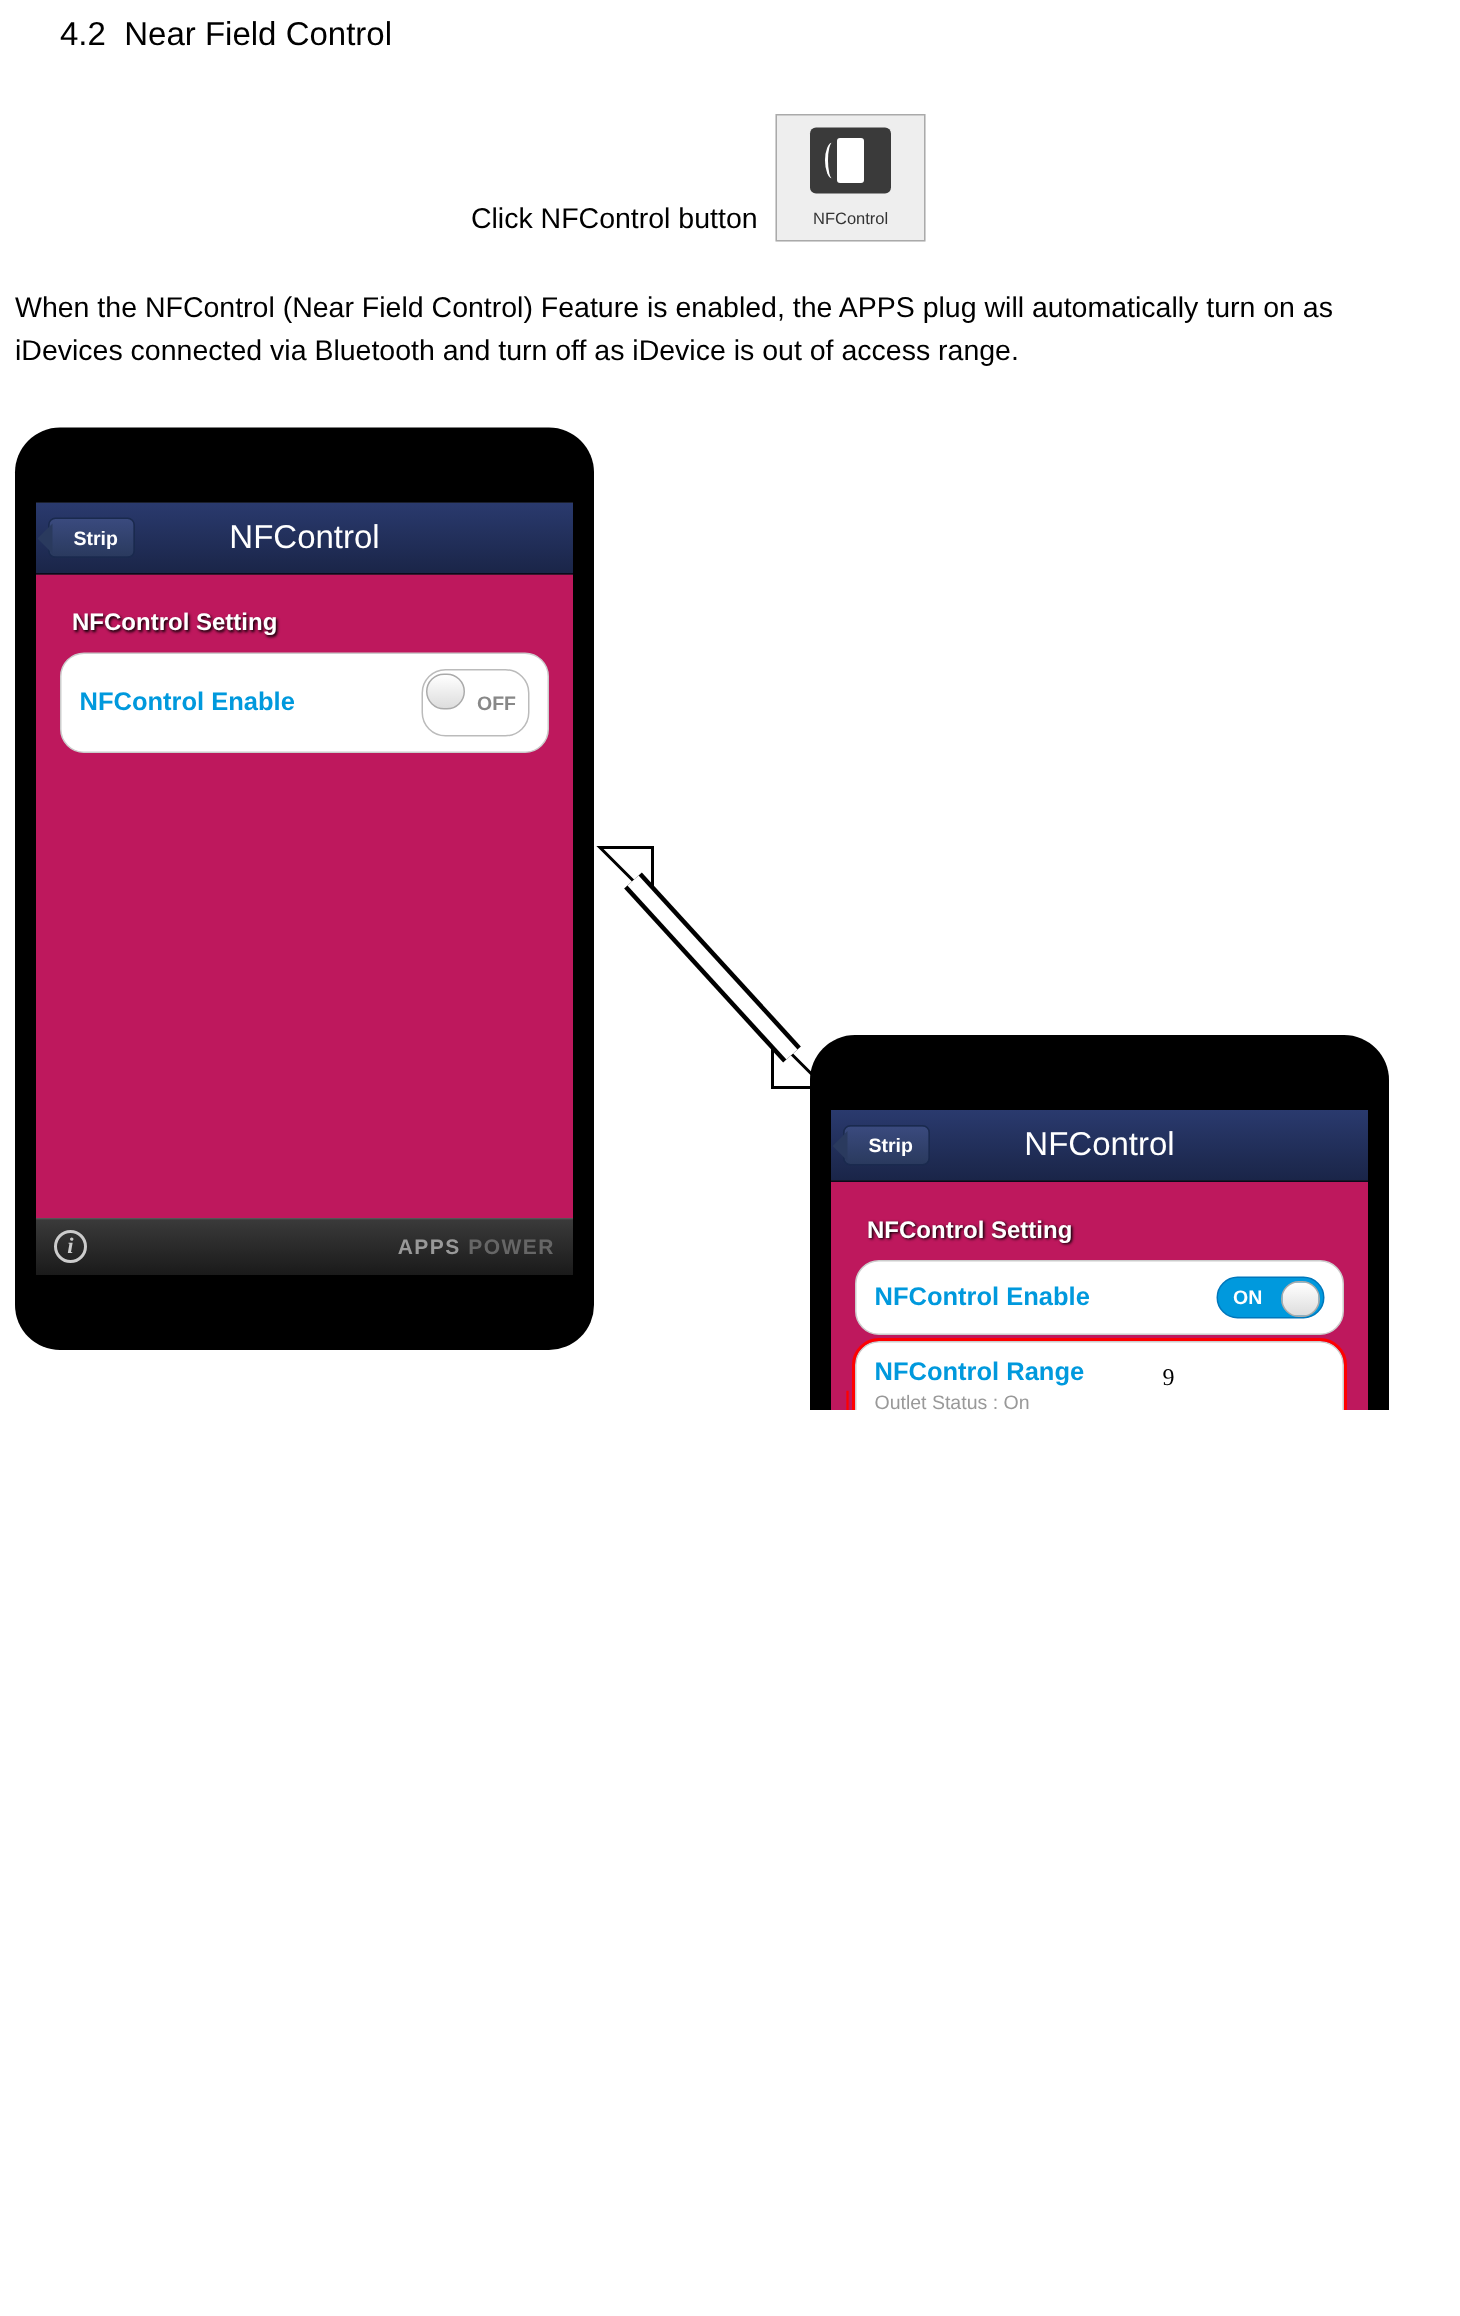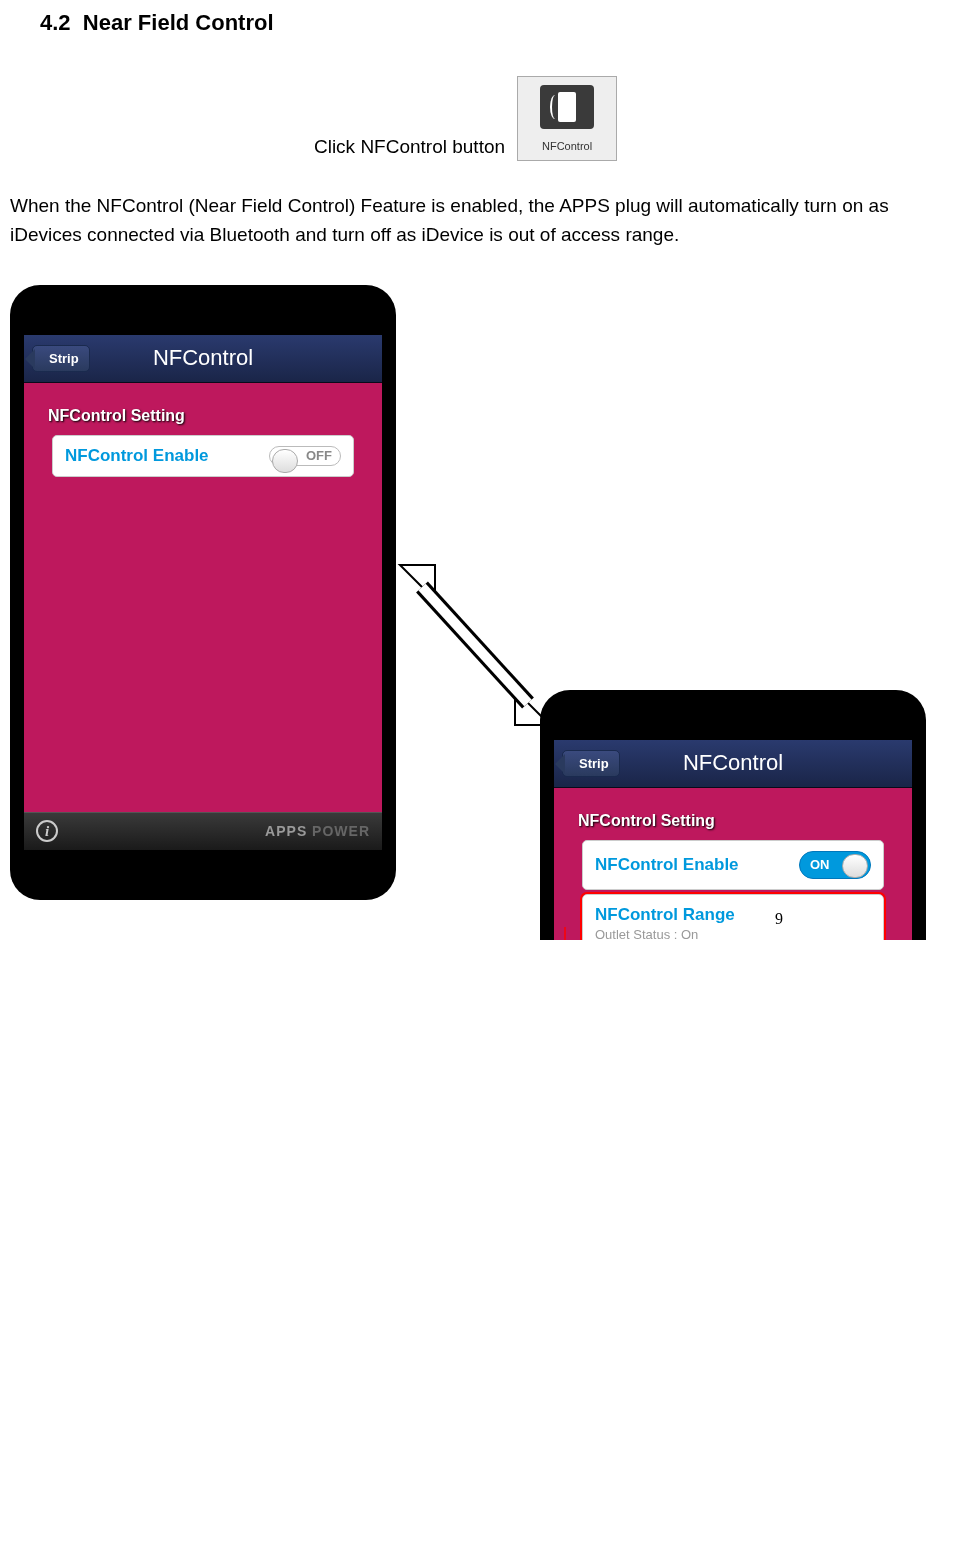--- a/index.html
+++ b/index.html
@@ -5,21 +5,21 @@
     * { box-sizing: border-box; margin: 0; padding: 0; }
     body {
       font-family: Arial, sans-serif;
       background: #fff;
       width: 973px;
       padding: 10px 40px 40px 10px;
       position: relative;
     }
     .heading {
       font-size: 22px;
-      font-weight: bold;
+      font-weight: normal;
       margin-left: 30px;
       margin-bottom: 40px;
     }
     .para1 {
       font-size: 19px;
       line-height: 1.4;
       display: flex;
       align-items: flex-end;
       flex-wrap: wrap;
       margin-bottom: 30px;
@@ -139,22 +139,22 @@
     }
     .section-label {
       color: #fff;
       font-size: 16px;
       font-weight: bold;
       padding: 12px 12px 6px 12px;
       text-shadow: 1px 1px 2px #000;
     }
     .row-box {
       background: #fff;
-      margin: 4px 16px;
-      border-radius: 5px;
+      margin: 4px 4px;
+      border-radius: 16px;
       padding: 10px 12px;
       display: flex;
       align-items: center;
       justify-content: space-between;
       border: 1px solid #ccc;
     }
     .row-box-col {
       flex-direction: column;
       align-items: stretch;
     }
@@ -163,21 +163,21 @@
       font-size: 17px;
       font-weight: bold;
     }
     .row-sub {
       color: #999;
       font-size: 13px;
       margin-top: 2px;
     }
     .toggle-off {
       width: 72px;
-      height: 20px;
+      height: 45px;
       background: #fff;
       border: 1px solid #bbb;
       border-radius: 16px;
       position: relative;
       display: flex;
       align-items: center;
       justify-content: flex-end;
       padding-right: 8px;
       font-size: 13px;
       color: #888;

